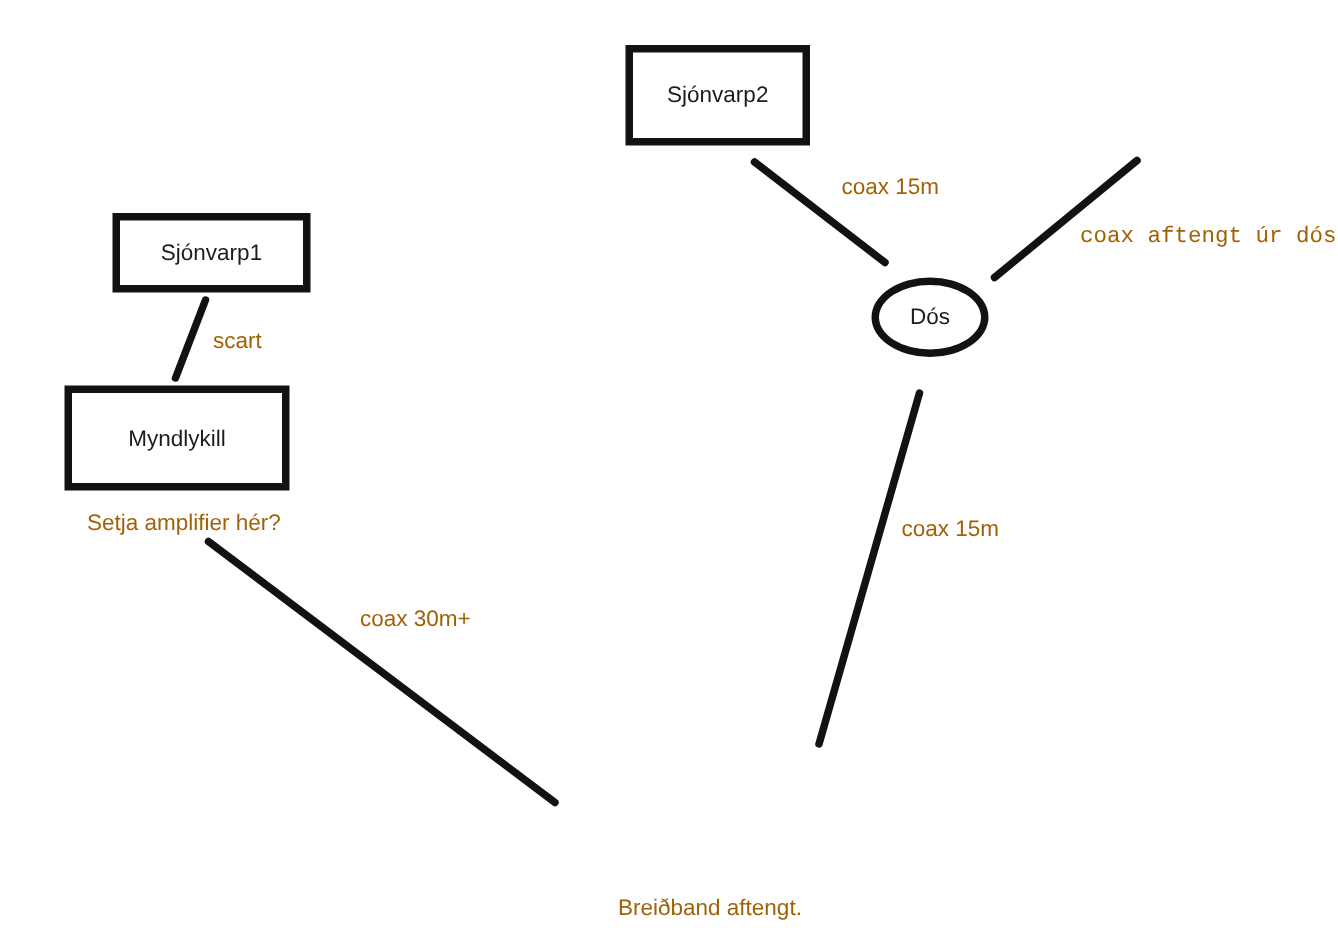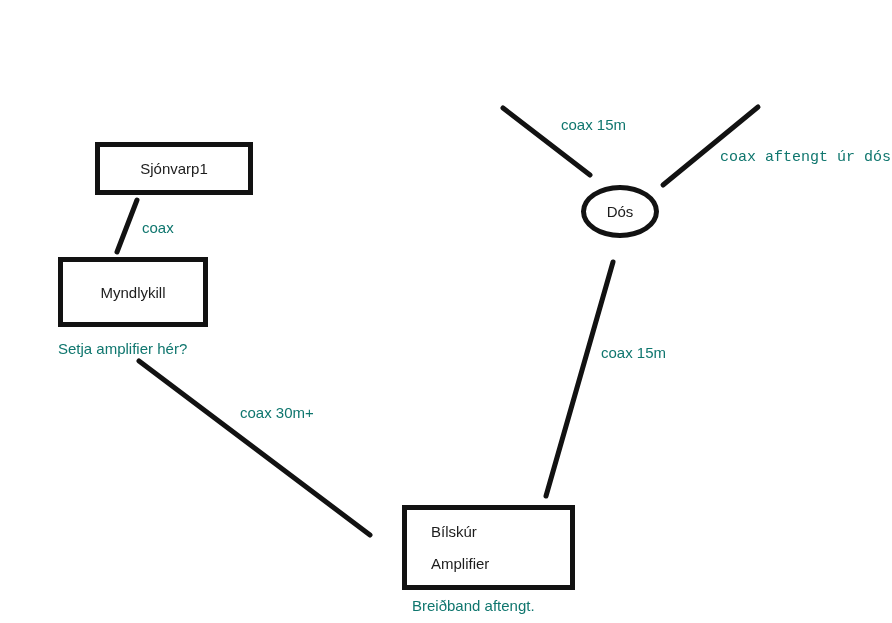--- a/index.html
+++ b/index.html
@@ -44,62 +44,61 @@
   .node.multiline {
     flex-direction: column;
     align-items: flex-start;
     justify-content: center;
     padding-left: 24px;
     gap: 15px;
   }
   .edge-label, .annotation {
     position: absolute;
     font-size: 15px;
-    color: #0f766e;
+    color: #a16207;
     white-space: nowrap;
   }
 </style>
 </head>
 <body>
 
 <div class="canvas">
 
   <svg class="wires" width="892" height="623" viewBox="0 0 892 623">
     <line x1="503" y1="108" x2="590" y2="175"></line>
     <line x1="758" y1="107" x2="663" y2="185"></line>
     <line x1="613" y1="262" x2="546" y2="496"></line>
     <line x1="137" y1="200" x2="117" y2="252"></line>
     <line x1="139" y1="361" x2="370" y2="535"></line>
   </svg>
 
+  <div class="node" style="left:417px; top:30px; width:123px; height:67px;">
+    <span>Sjónvarp2</span>
+  </div>
 
-  <div class="node" style="left:75px; top:142px; width:158px; height:53px;margin-left:20px;">
+  <div class="node" style="left:75px; top:142px; width:132px; height:53px;">
     <span>Sjónvarp1</span>
   </div>
 
-  <div class="node" style="left:58px; top:257px; width:150px; height:70px;">
+  <div class="node" style="left:43px; top:257px; width:150px; height:70px;">
     <span>Myndlykill</span>
   </div>
 
   <div class="node ellipse" style="left:581px; top:185px; width:78px; height:53px;">
     <span>Dós</span>
   </div>
 
-  <div class="node multiline" style="left:402px; top:505px; width:173px; height:85px;">
-    <span>Bílskúr</span>
-    <span>Amplifier</span>
-  </div>
 
   <span class="edge-label" style="left:561px; top:116px;">coax 15m</span>
 
   <span class="edge-label" style="left:720px; top:149px;font-family:Liberation Mono, monospace;">coax aftengt úr dós</span>
 
   <span class="edge-label" style="left:601px; top:344px;">coax 15m</span>
 
-  <span class="edge-label" style="left:142px; top:219px;">coax</span>
+  <span class="edge-label" style="left:142px; top:219px;">scart</span>
 
   <span class="edge-label" style="left:240px; top:404px;">coax 30m+</span>
 
   <span class="annotation" style="left:58px; top:340px;text-align:center;">Setja amplifier hér?</span>
 
   <span class="annotation" style="left:412px; top:597px;">Breiðband aftengt.</span>
 
 </div>
 
 </body></html>

